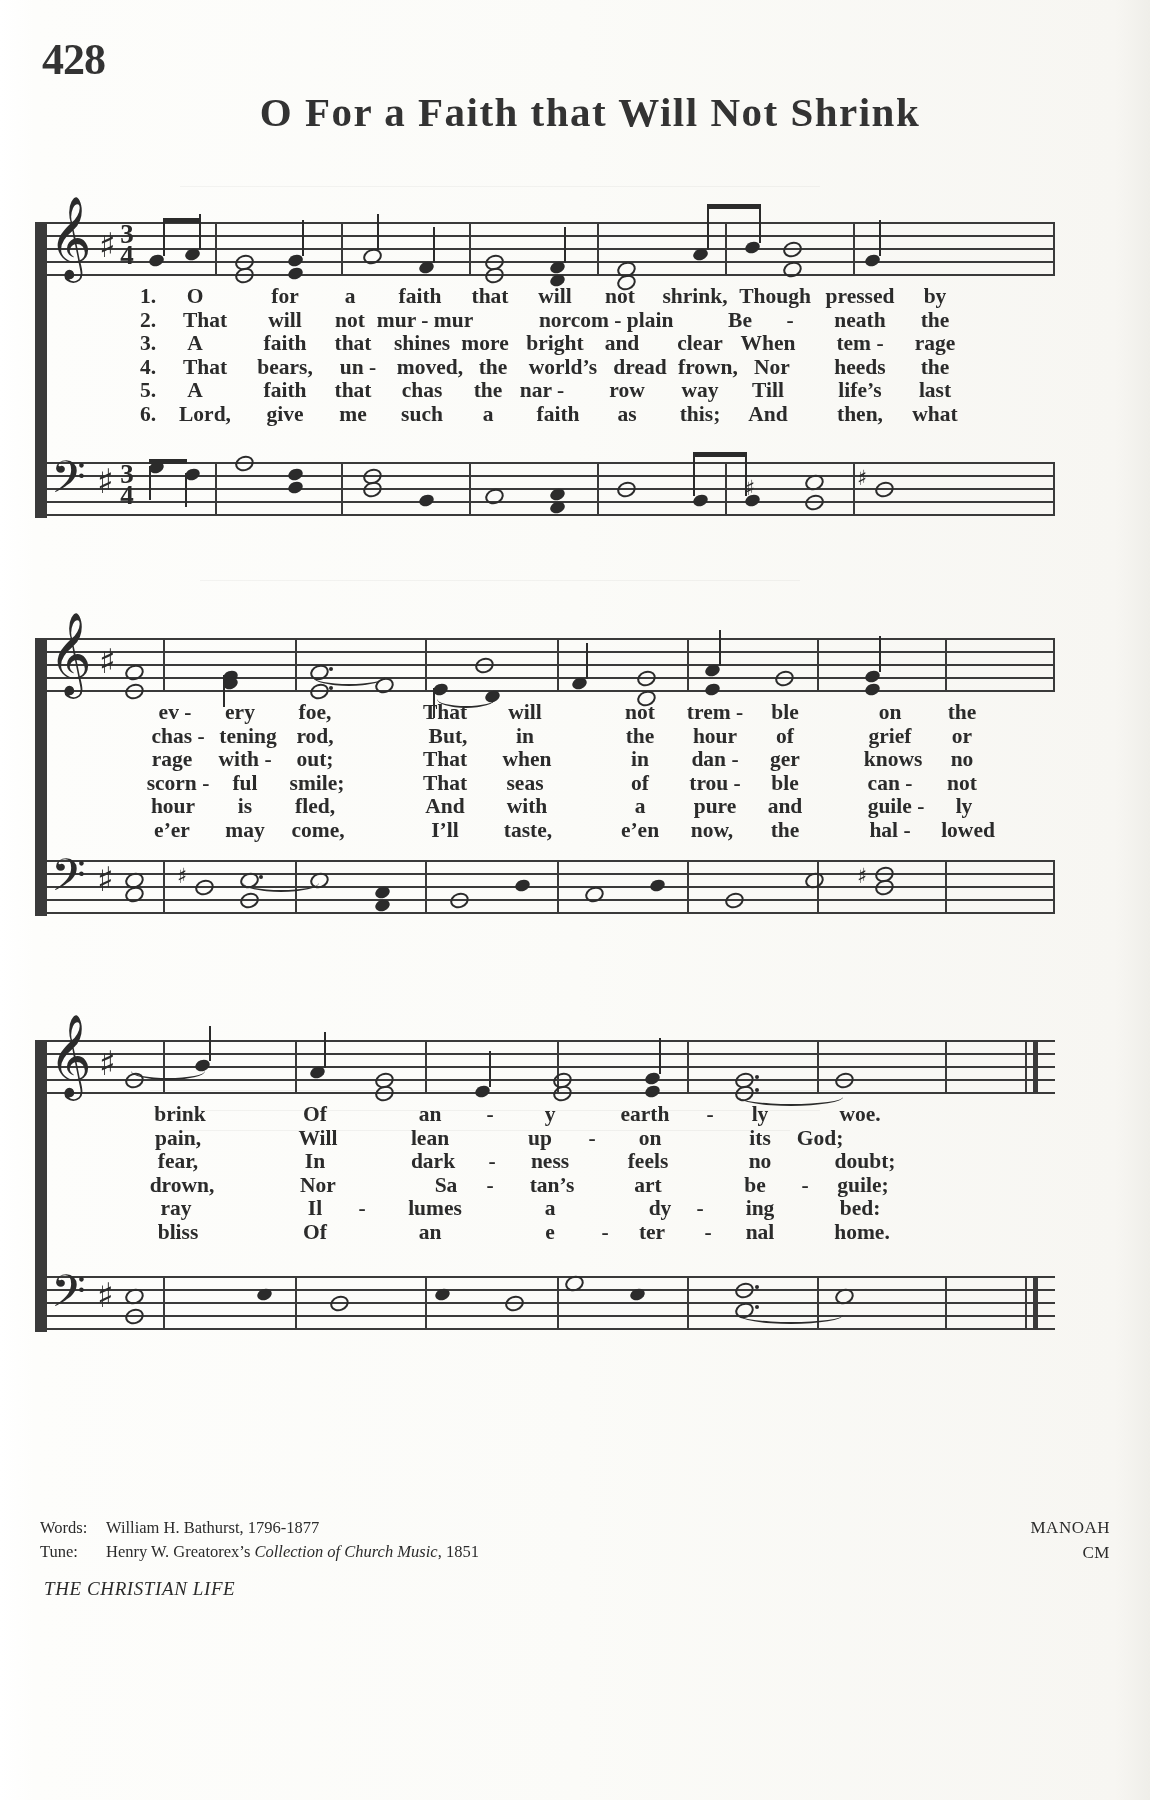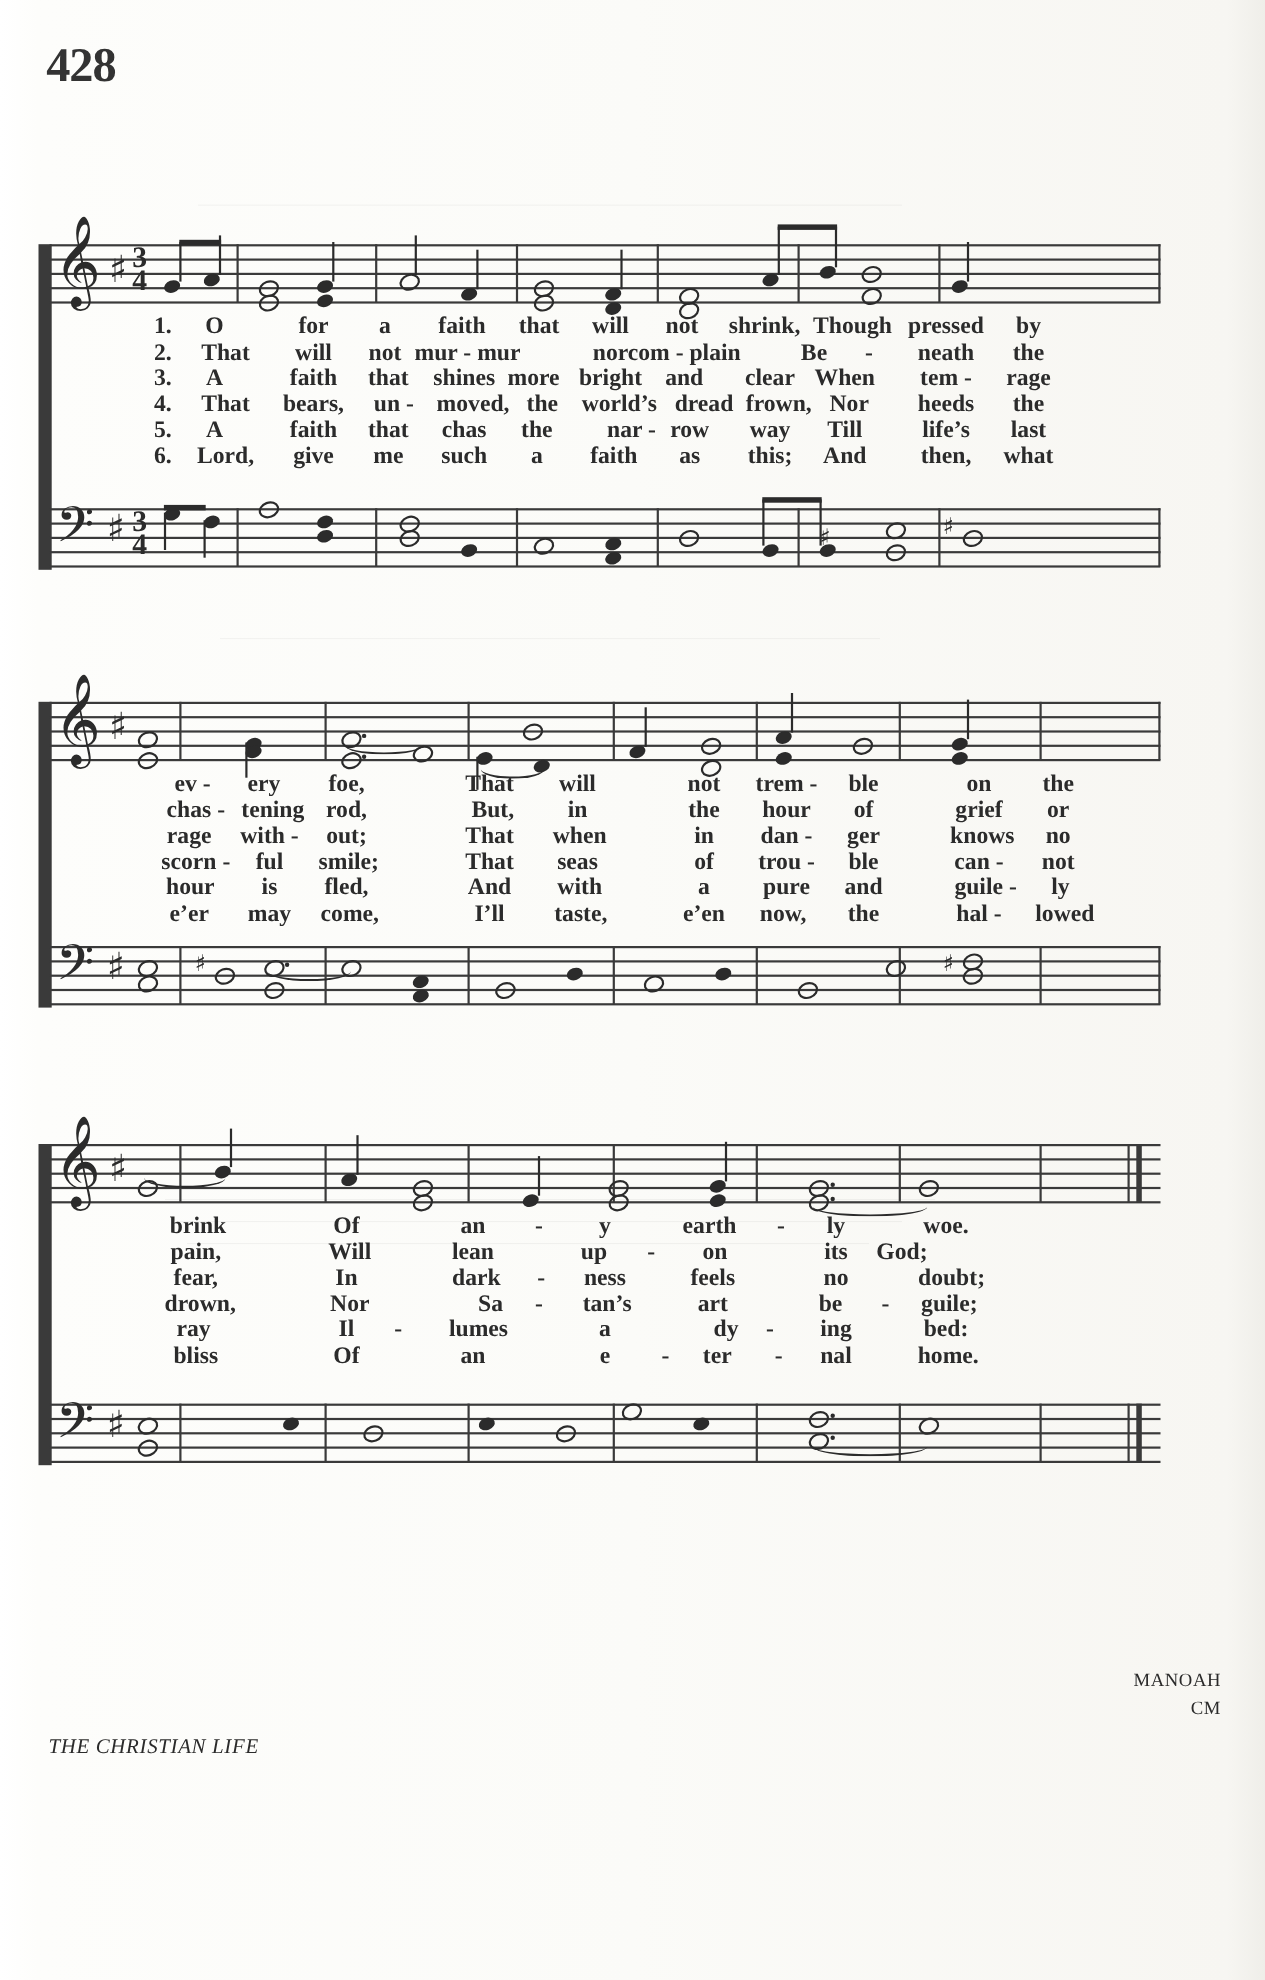--- a/index.html
+++ b/index.html
@@ -92,20 +92,21 @@
 
   <div class="bleed">
     <div style="left:180px;top:186px;width:640px"></div>
     <div style="left:200px;top:580px;width:600px"></div>
     <div style="left:150px;top:1090px;width:700px"></div>
     <div style="left:160px;top:1110px;width:660px"></div>
     <div style="left:170px;top:1130px;width:620px"></div>
   </div>
 
   <div class="hymn-number">428</div>
+  <div class="hymn-title">O For a Faith that Will Not Shrink</div>
 
   <div class="system" style="top:222px;">
     <div class="brace" style="top:0;height:296px;"></div>
 
     <div class="stave">
       <div class="line l0"></div>
         <div class="line l1"></div>
         <div class="line l2"></div>
         <div class="line l3"></div>
         <div class="line l4"></div>
@@ -212,21 +213,21 @@
           <span style="left:760px">heeds</span>
           <span style="left:835px">the</span>
       </div>
       <div class="lyric-row">
         <span class="vnum" style="left:40px">5.</span>
           <span style="left:95px">A</span>
           <span style="left:185px">faith</span>
           <span style="left:253px">that</span>
           <span style="left:322px">chas</span>
           <span style="left:388px">the</span>
-          <span style="left:474px">nar -</span>
+          <span style="left:442px">nar -</span>
           <span style="left:527px">row</span>
           <span style="left:600px">way</span>
           <span style="left:668px">Till</span>
           <span style="left:760px">life’s</span>
           <span style="left:835px">last</span>
       </div>
       <div class="lyric-row">
         <span class="vnum" style="left:40px">6.</span>
           <span style="left:105px">Lord,</span>
           <span style="left:185px">give</span>
@@ -601,20 +602,28 @@
       <div class="nh filled" style="left:585px;top:13px"></div>
       <div class="nh open" style="left:690px;top:7px"></div>
         <div class="dot" style="left:710px;top:9px"></div>
       <div class="nh open" style="left:690px;top:27px"></div>
         <div class="dot" style="left:710px;top:29px"></div>
       <div class="nh open" style="left:790px;top:13px"></div>
       <div class="slur" style="left:694px;top:30px;width:104px;"></div>
     </div>
   </div>
 
+  <div class="credits">
+    <span class="row">
+      <span class="lbl">Words:</span><span>William H. Bathurst, 1796-1877</span>
+    </span>
+    <span class="row">
+      <span class="lbl">Tune:</span><span>Henry W. Greatorex’s </span><em>Collection of Church Music</em><span>, 1851</span>
+    </span>
+  </div>
 
   <div class="tune-name">
     <div>MANOAH</div>
     <div>CM</div>
   </div>
 
   <div class="section-label">THE CHRISTIAN LIFE</div>
 
 </div>
 

